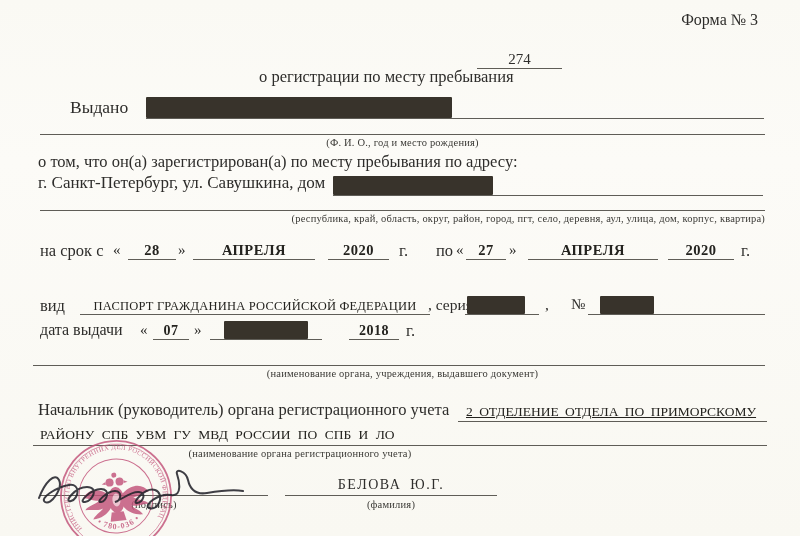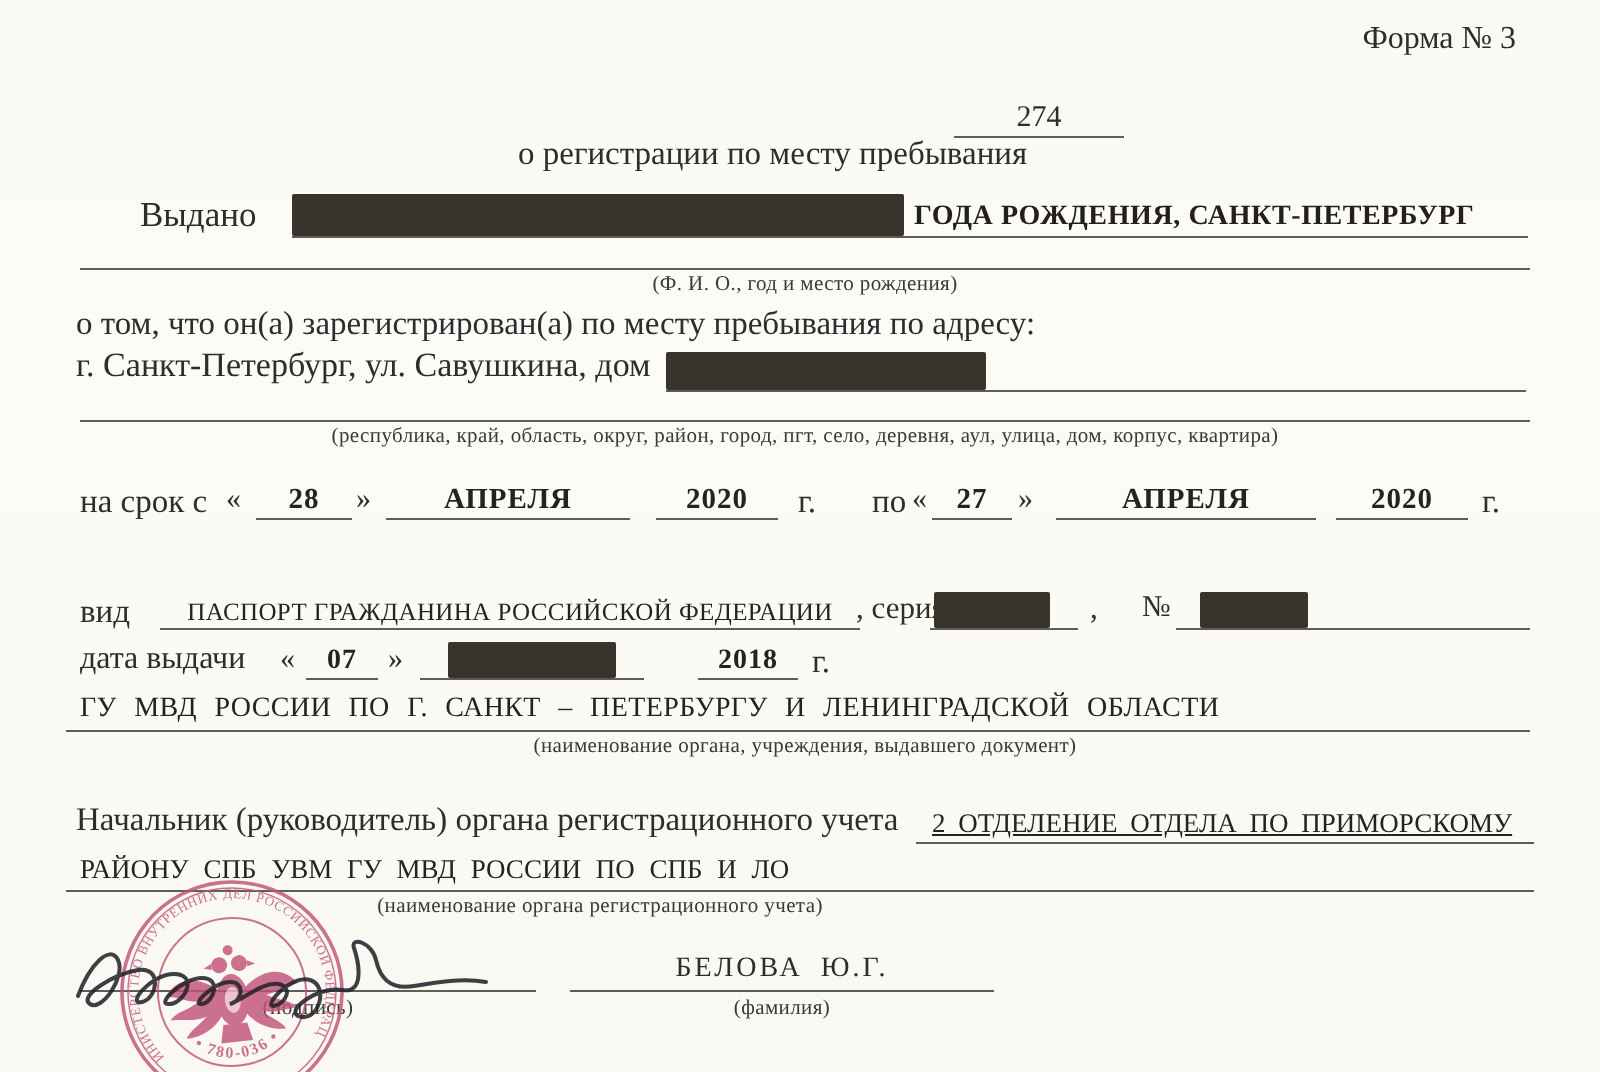--- a/index.html
+++ b/index.html
@@ -32,32 +32,31 @@
   <div class="abs" style="top:11px;right:42px;font-size:16px;margin-left:44px;">Форма № 3</div>
 
   <div class="abs ubox" style="top:46px;left:477px;width:85px;height:22px;font-size:15px;">
     <span>274</span>
   </div>
   <div class="abs" style="top:67px;left:259px;font-size:16.5px;">о регистрации по месту пребывания</div>
 
   <div class="abs" style="top:97px;left:70px;font-size:17.5px;">Выдано</div>
   <div class="abs ubox left" style="top:96px;left:146px;right:36px;height:22px;gap:5px;">
     <span class="redact" style="width:306px;height:21px;"></span>
-    <span class="bold" style="font-size:14px;letter-spacing:0.3px;color:#222019;padding-bottom:1px;">ГОДА РОЖДЕНИЯ, САНКТ-ПЕТЕРБУРГ</span>
   </div>
   <div class="abs rule" style="top:134px;left:40px;right:35px;"></div>
   <div class="abs caption" style="top:137px;left:40px;right:35px;">(Ф. И. О., год и место рождения)</div>
 
   <div class="abs plain" style="top:152px;left:38px;">о том, что он(а) зарегистрирован(а) по месту пребывания по адресу:</div>
   <div class="abs plain" style="top:173px;left:38px;font-size:17px;">г. Санкт-Петербург, ул. Савушкина, дом</div>
   <div class="abs ubox left" style="top:174px;left:333px;right:37px;height:21px;">
     <span class="redact" style="width:160px;height:19px;"></span>
   </div>
   <div class="abs rule" style="top:210px;left:40px;right:35px;"></div>
-  <div class="abs caption" style="top:213px;left:40px;right:35px;">(республика, край, область, округ, район, город, пгт, село, деревня, аул, улица, дом, корпус, квартира)</div>
+  <div class="abs caption" style="top:213px;left:40px;right:35px;text-align:right;">(республика, край, область, округ, район, город, пгт, село, деревня, аул, улица, дом, корпус, квартира)</div>
 
   <div class="abs plain" style="top:241px;left:40px;">на срок с</div>
   <div class="abs quote" style="top:242px;left:113px;">«</div>
   <div class="abs ubox val" style="top:240px;left:128px;width:48px;height:19px;">
       <span>28</span>
     </div>
   <div class="abs quote" style="top:242px;left:178px;">»</div>
   <div class="abs ubox val" style="top:240px;left:193px;width:122px;height:19px;">
       <span>АПРЕЛЯ</span>
     </div>
@@ -101,21 +100,20 @@
     </div>
   <div class="abs quote" style="top:322px;left:194px;">»</div>
   <div class="abs ubox left" style="top:320px;left:210px;width:112px;height:19px;">
     <span class="redact" style="width:84px;height:18px;margin-left:14px;"></span>
   </div>
   <div class="abs ubox val" style="top:320px;left:349px;width:50px;height:19px;font-size:14px;text-align:right;">
       <span>2018</span>
     </div>
   <div class="abs plain" style="top:321px;left:406px;">г.</div>
 
-  <div class="abs" style="top:347px;left:40px;font-size:14px;word-spacing:5px;letter-spacing:0.2px;color:#24231f;">ГУ МВД РОССИИ ПО Г. САНКТ – ПЕТЕРБУРГУ И ЛЕНИНГРАДСКОЙ ОБЛАСТИ</div>
   <div class="abs rule" style="top:365px;left:33px;right:35px;"></div>
   <div class="abs caption" style="top:368px;left:40px;right:35px;">(наименование органа, учреждения, выдавшего документ)</div>
 
   <div class="abs plain" style="top:400px;left:38px;">Начальник (руководитель) органа регистрационного учета</div>
   <div class="abs ubox left" style="top:399px;left:458px;right:33px;height:22px;">
     <span style="font-size:13.5px;word-spacing:3px;color:#24231f;padding-left:8px;padding-bottom:1px;text-decoration:underline;">2 ОТДЕЛЕНИЕ ОТДЕЛА ПО ПРИМОРСКОМУ</span>
   </div>
   <div class="abs ubox left" style="top:424px;left:33px;right:33px;height:21px;">
     <span style="font-size:13.5px;word-spacing:4px;color:#24231f;padding-left:7px;padding-bottom:2px;">РАЙОНУ СПБ УВМ ГУ МВД РОССИИ ПО СПБ И ЛО</span>
   </div>

